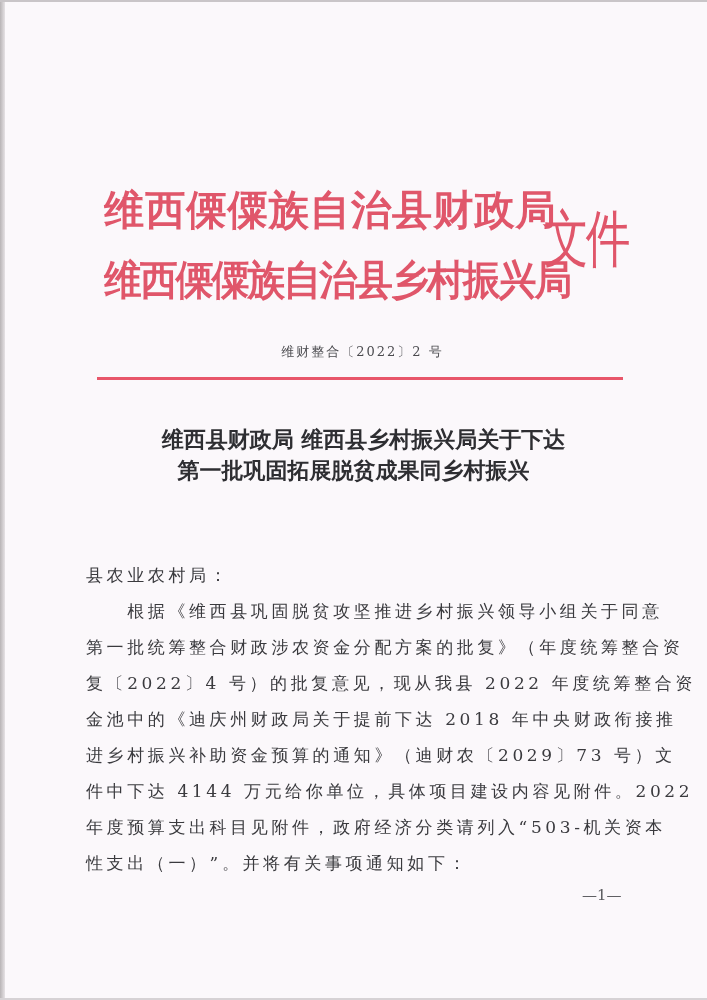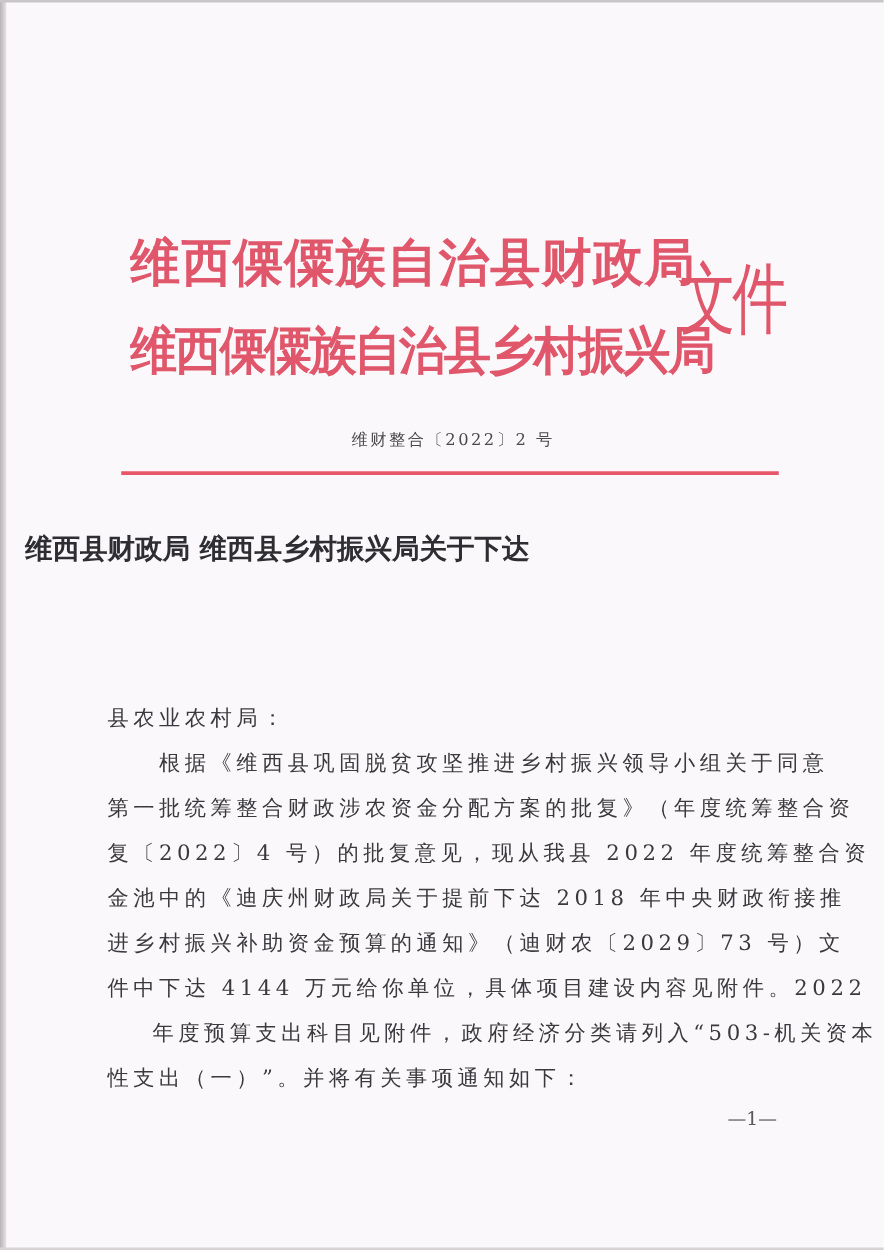--- a/index.html
+++ b/index.html
@@ -94,21 +94,21 @@
       top: 377px;
       width: 526px;
       height: 3px;
       background: #e8566a;
     }
     .notice-title {
       position: absolute;
       left: 0;
       width: 707px;
       top: 424px;
-      text-align: left;
+      text-align: center;
       color: #2e2e32;
       font-weight: bold;
       font-size: 22px;
       line-height: 31px;
       letter-spacing: 0px;
       font-family: "DejaVu Serif", "Liberation Serif", serif;
     }
     .notice-title div {
       white-space: nowrap;
     }
@@ -150,27 +150,28 @@
   <div class="issuer-line issuer-line-1">维西傈僳族自治县财政局</div>
   <div class="issuer-line issuer-line-2">维西傈僳族自治县乡村振兴局</div>
 </div>
 <div class="header-wenjian">文件</div>
 
 <div class="doc-number">维财整合〔2022〕2 号</div>
 <div class="red-rule"></div>
 
 <div class="notice-title">
   <div class="t1">维西县财政局  维西县乡村振兴局关于下达</div>
+  <div>第一批巩固拓展脱贫成果同乡村振兴</div>
 </div>
 
 <div class="body-text">
   <div class="body-line" style="top:0px;">县农业农村局：</div>
   <div class="body-line" style="top:36px;">　　根据《维西县巩固脱贫攻坚推进乡村振兴领导小组关于同意</div>
   <div class="body-line" style="top:72px;">第一批统筹整合财政涉农资金分配方案的批复》（年度统筹整合资</div>
   <div class="body-line" style="top:108px;">复〔2022〕4 号）的批复意见，现从我县 2022 年度统筹整合资</div>
   <div class="body-line" style="top:144px;">金池中的《迪庆州财政局关于提前下达 2018 年中央财政衔接推</div>
   <div class="body-line" style="top:180px;">进乡村振兴补助资金预算的通知》（迪财农〔2029〕73 号）文</div>
   <div class="body-line" style="top:216px;">件中下达 4144 万元给你单位，具体项目建设内容见附件。2022</div>
-  <div class="body-line" style="top:252px;margin-left:36px;">年度预算支出科目见附件，政府经济分类请列入“503-机关资本</div>
+  <div class="body-line" style="top:252px;">年度预算支出科目见附件，政府经济分类请列入“503-机关资本</div>
   <div class="body-line" style="top:288px;">性支出（一）”。并将有关事项通知如下：</div>
 </div>
 
 <div class="page-number">—1—</div>
 
 </body></html>

